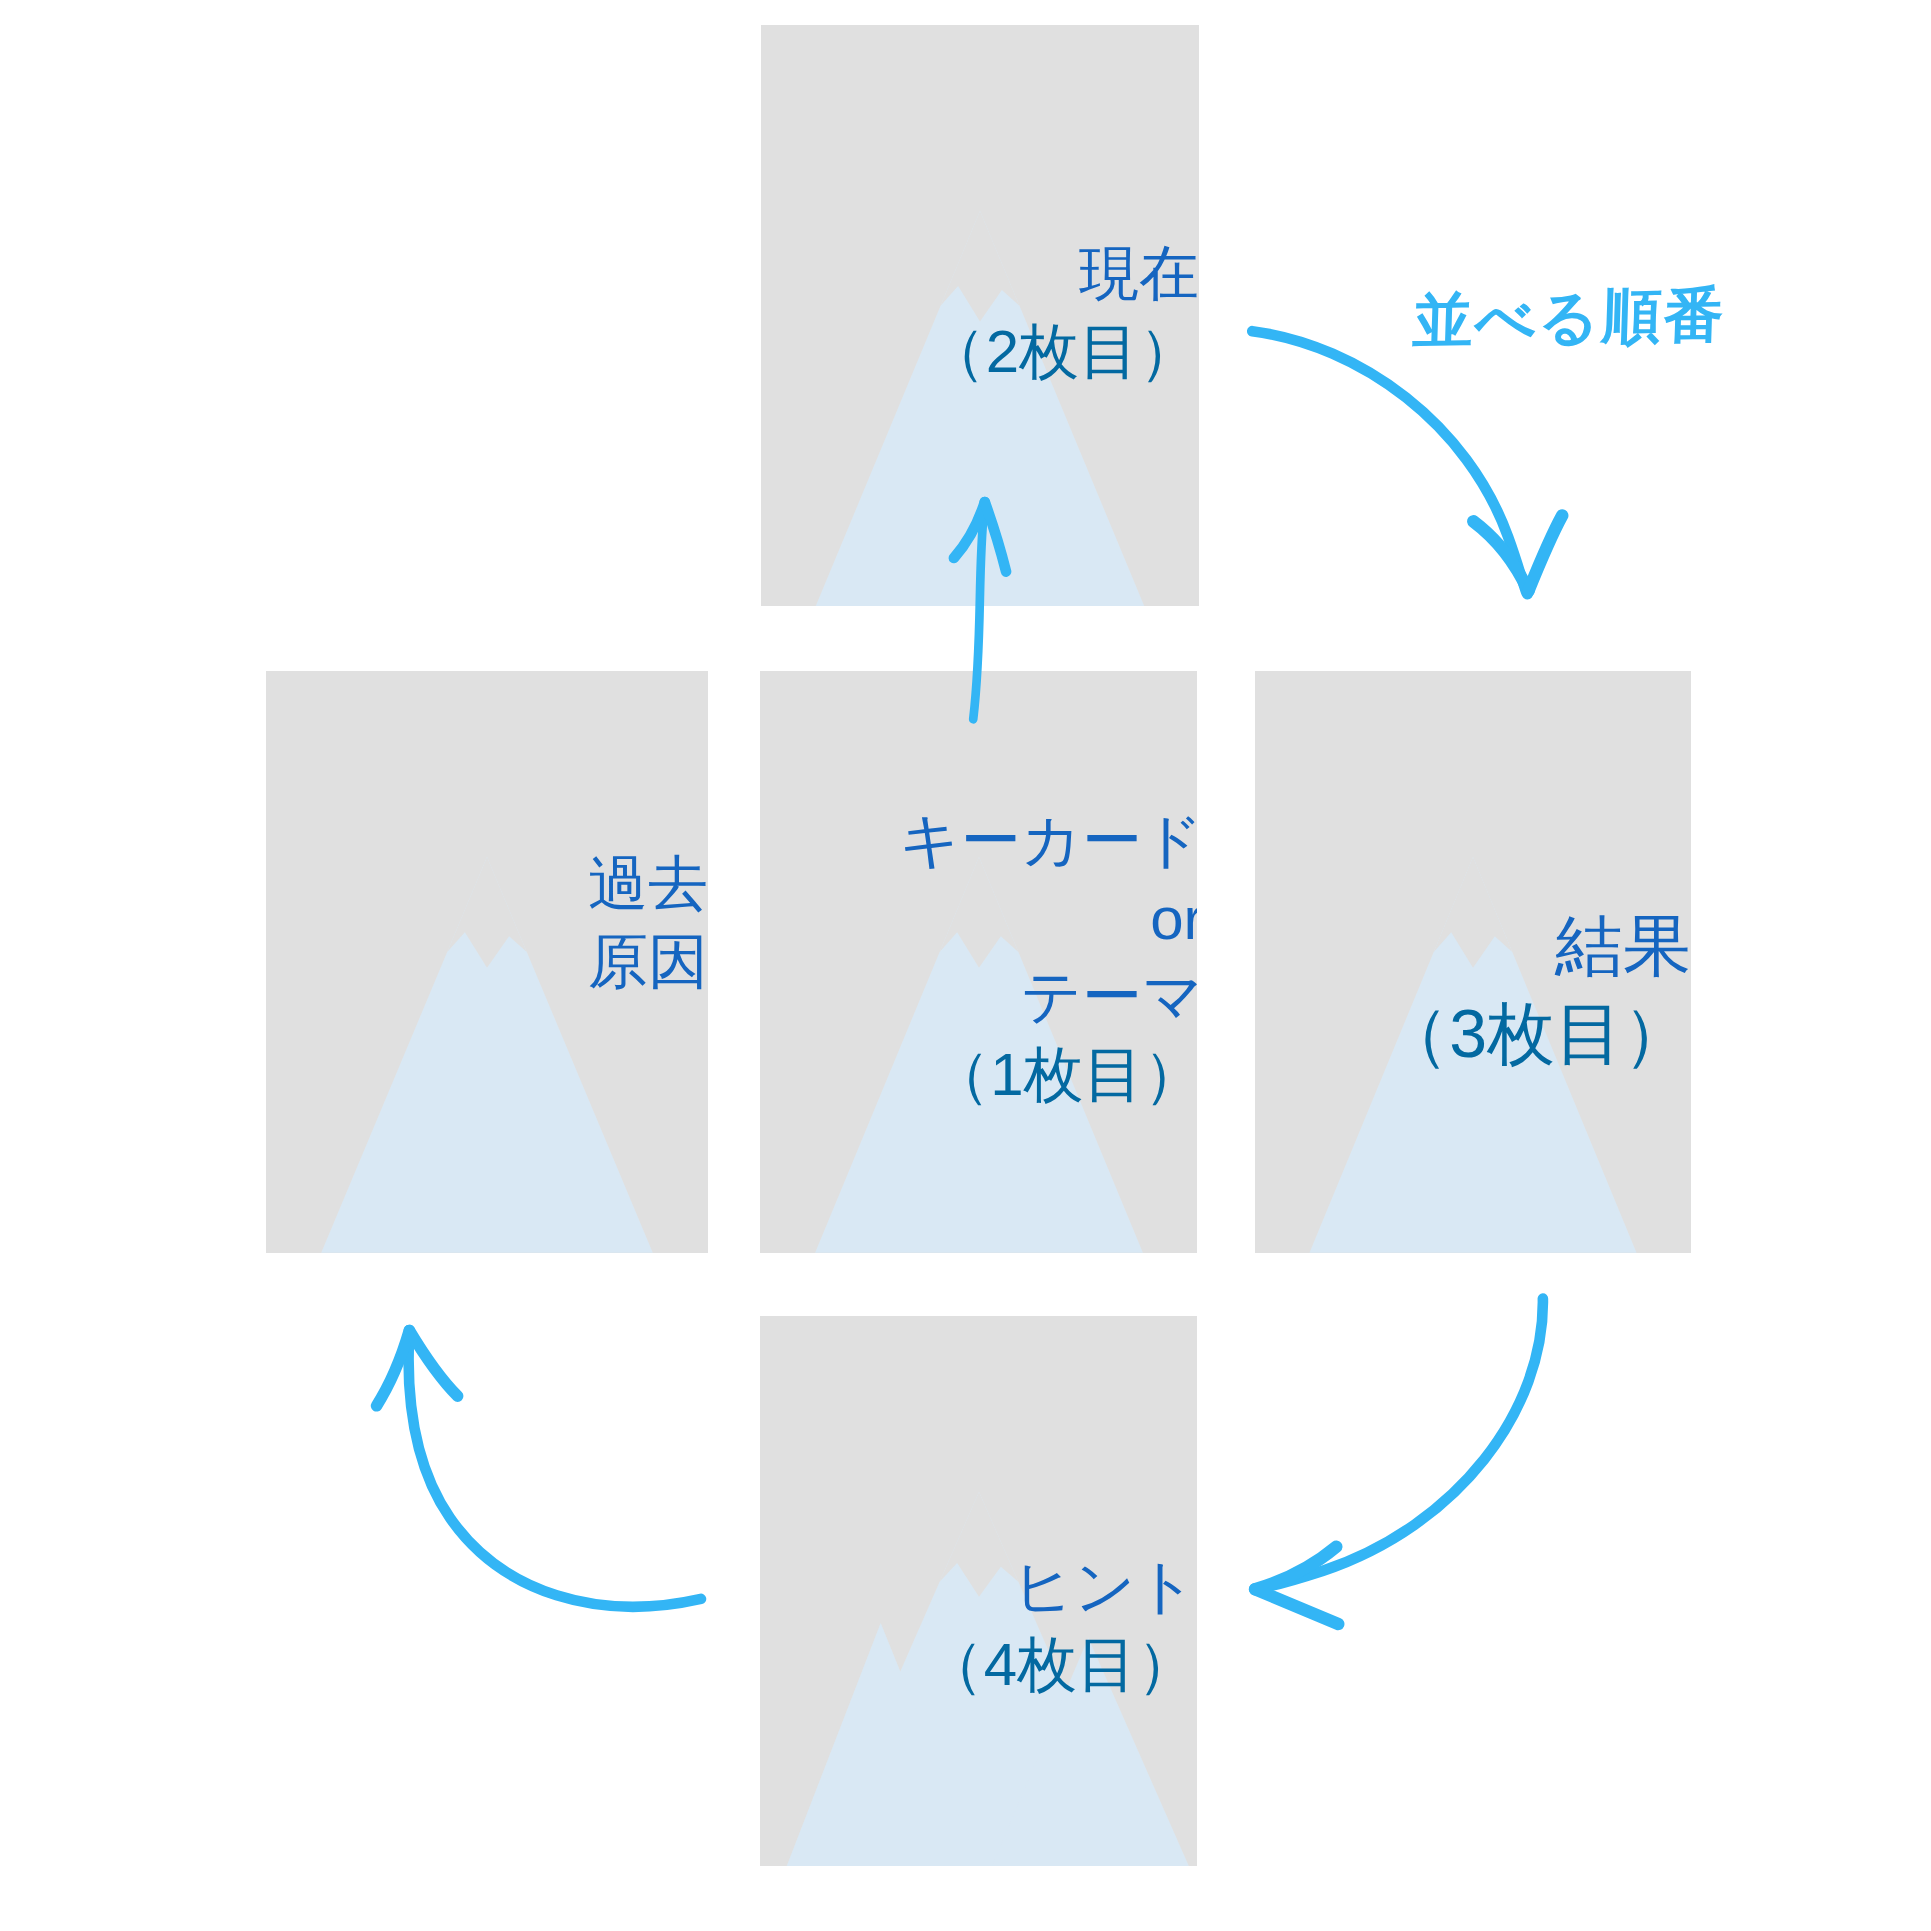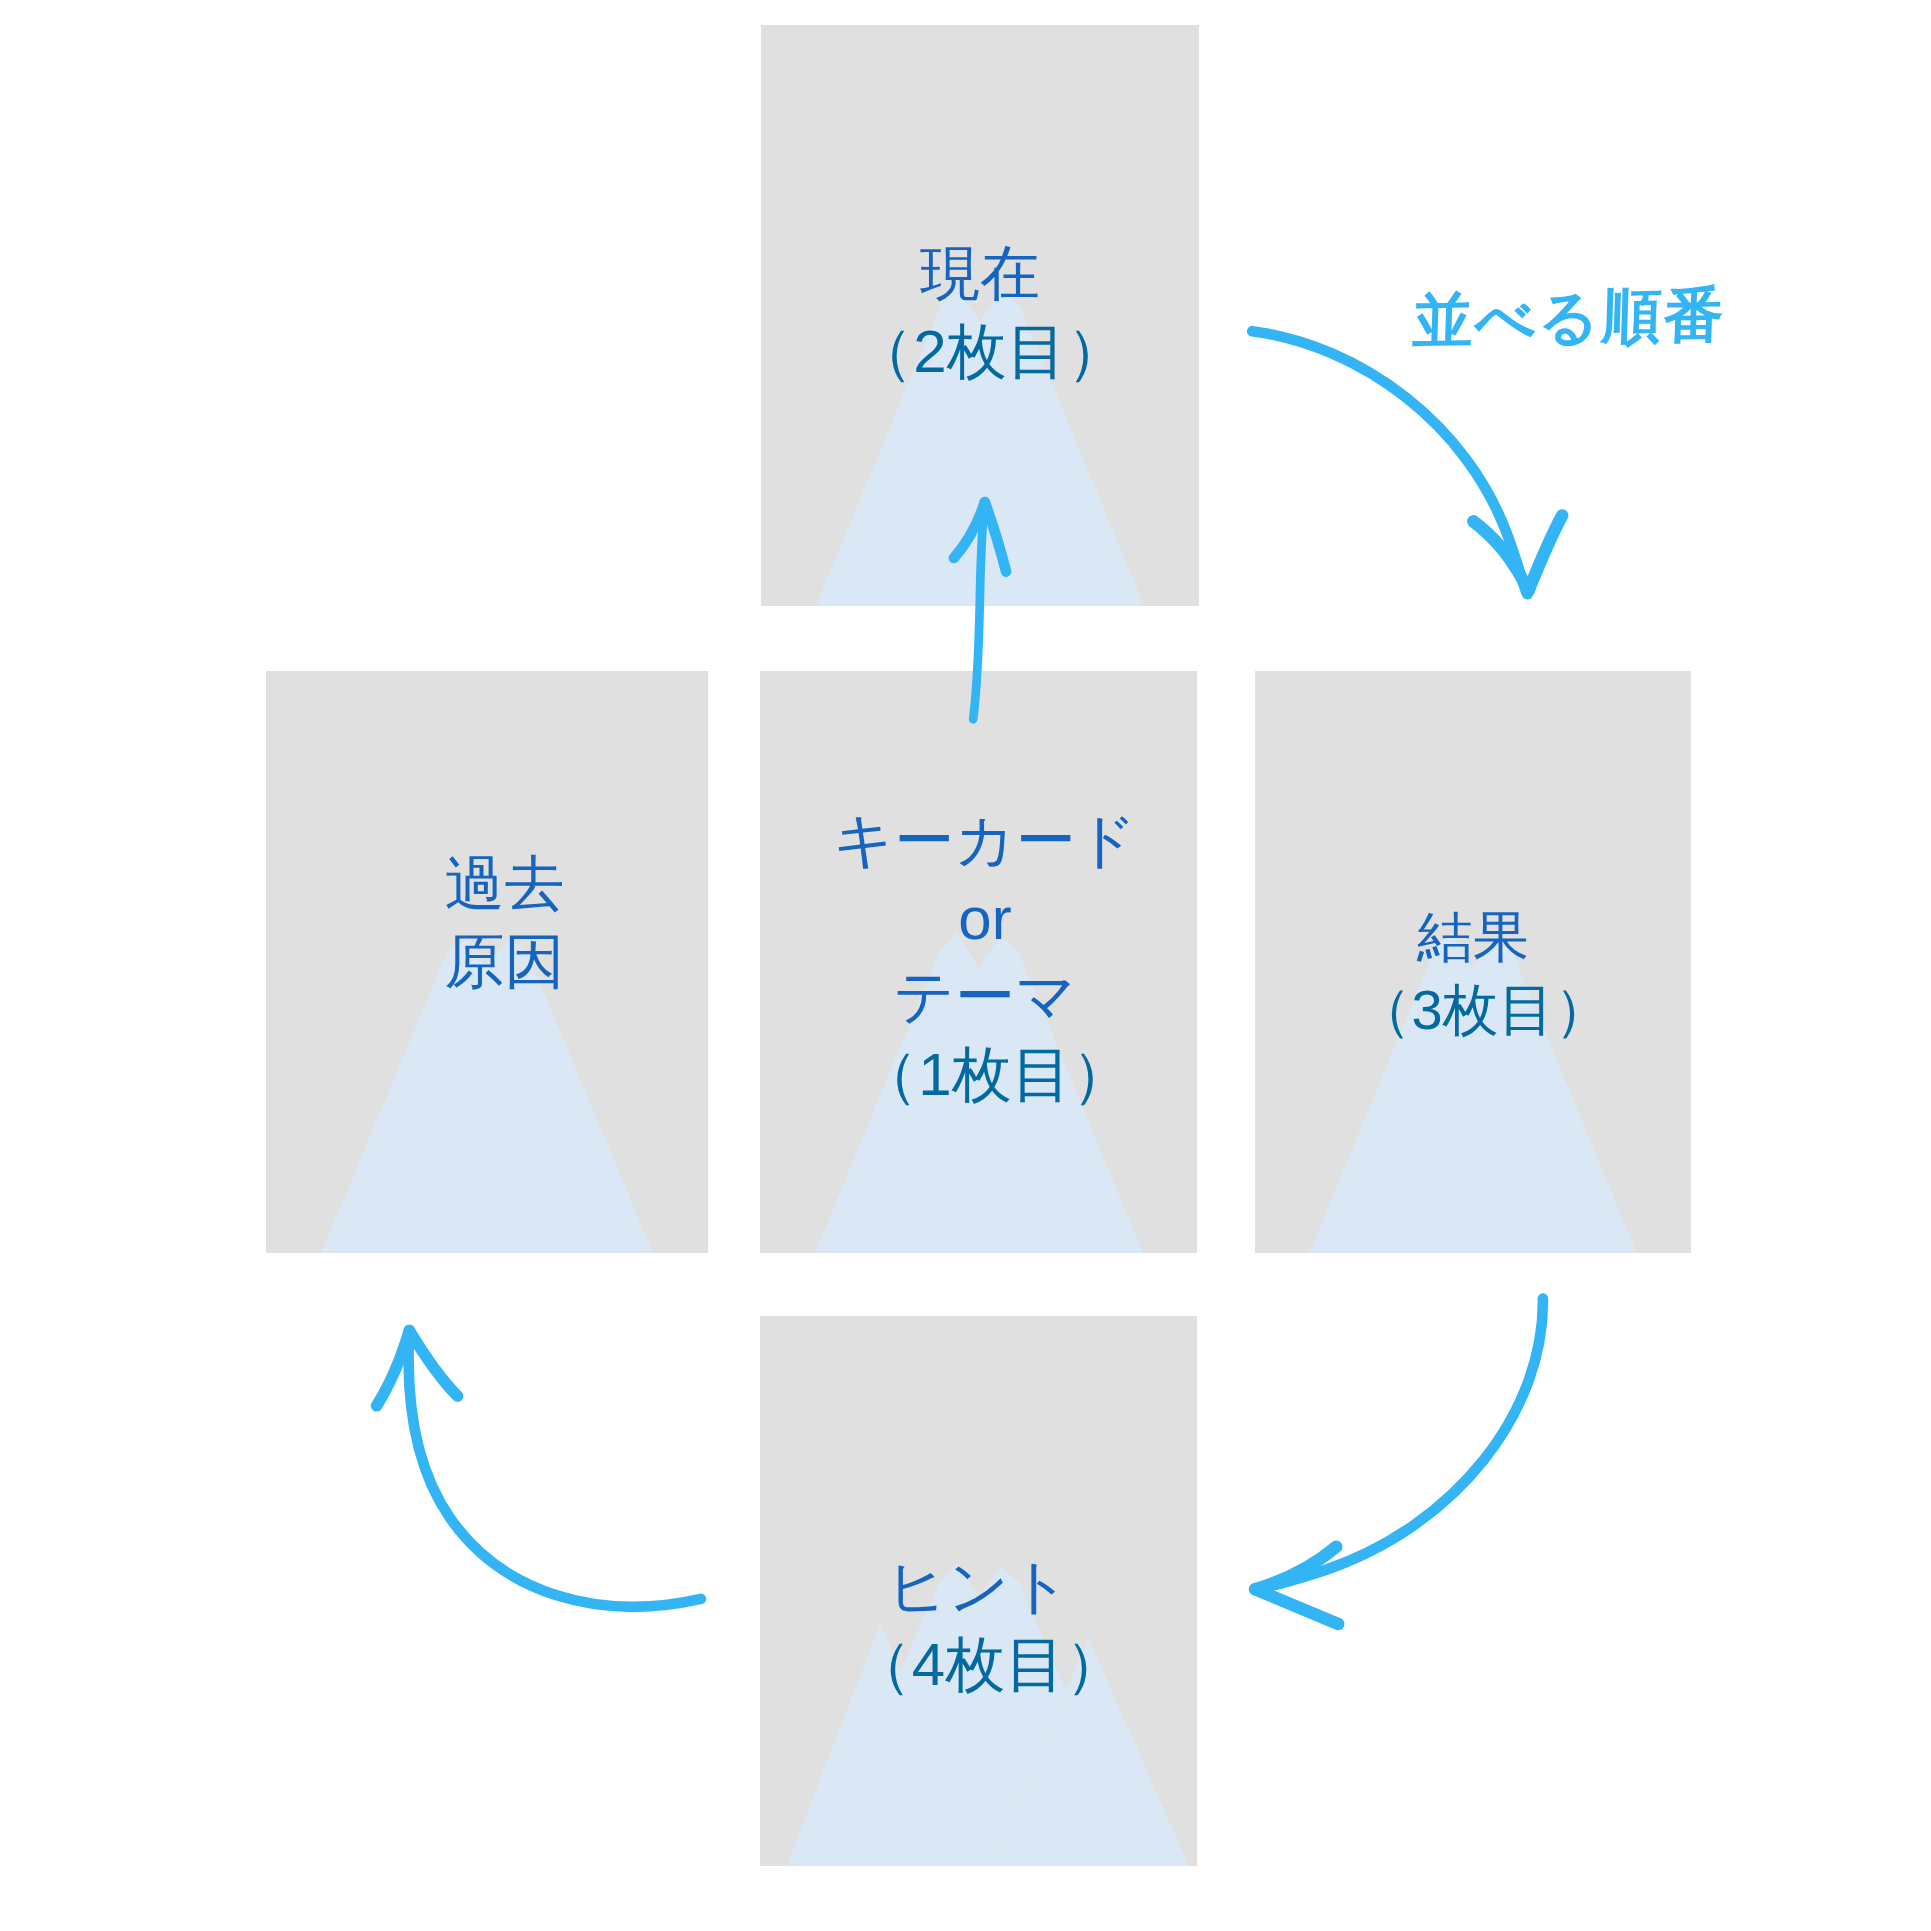--- a/index.html
+++ b/index.html
@@ -31,36 +31,36 @@
     height:68%;
     pointer-events:none;
   }
   .card .lines{
     position:relative;
     z-index:2;
     width:100%;
     text-align:center;
     line-height:1.30;
   }
-  .ln{display:block;}
+  .ln{display:block;text-align:right;}
   .primary{color:#1565c0;}
   .secondary{color:#0369a1;margin-left:20px;}
 
   
   #card-present{left:761px;top:25px;width:438px;height:581px;}
   #card-present .lines{margin-top:210px;font-size:60px;}
 
   #card-past{left:266px;top:671px;width:442px;height:582px;padding-left:35px;}
   #card-past .lines{margin-top:174px;font-size:60px;}
 
   #card-key{left:760px;top:671px;width:437px;height:582px;}
   #card-key .lines{margin-top:131px;font-size:60px;padding-left:13px;}
 
   #card-result{left:1255px;top:671px;width:436px;height:582px;}
-  #card-result .lines{margin-top:230px;font-size:56px;}
+  #card-result .lines{margin-top:230px;font-size:68px;}
 
   #card-hint{left:760px;top:1316px;width:437px;height:550px;}
   #card-hint .lines{margin-top:232px;font-size:60px;}
 
   
   #order-label{
     position:absolute;
     left:1413px;top:278px;
     font-family:"DejaVu Sans","Liberation Sans",sans-serif;
     font-size:60px;

